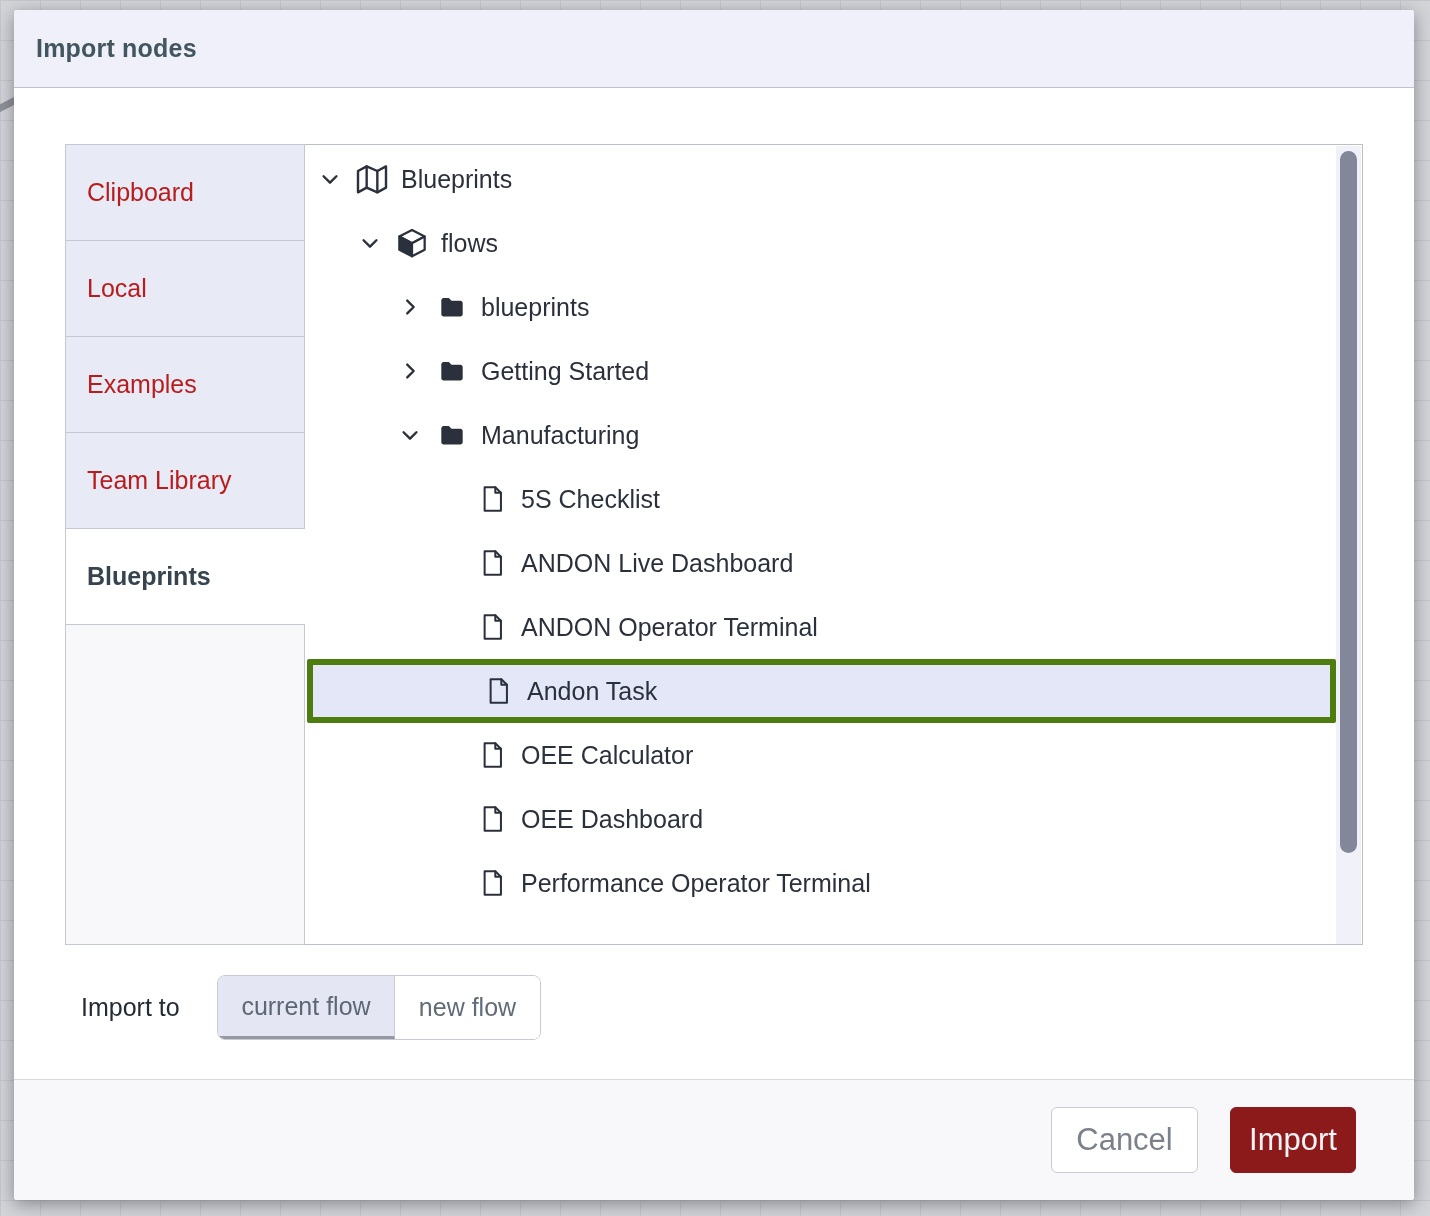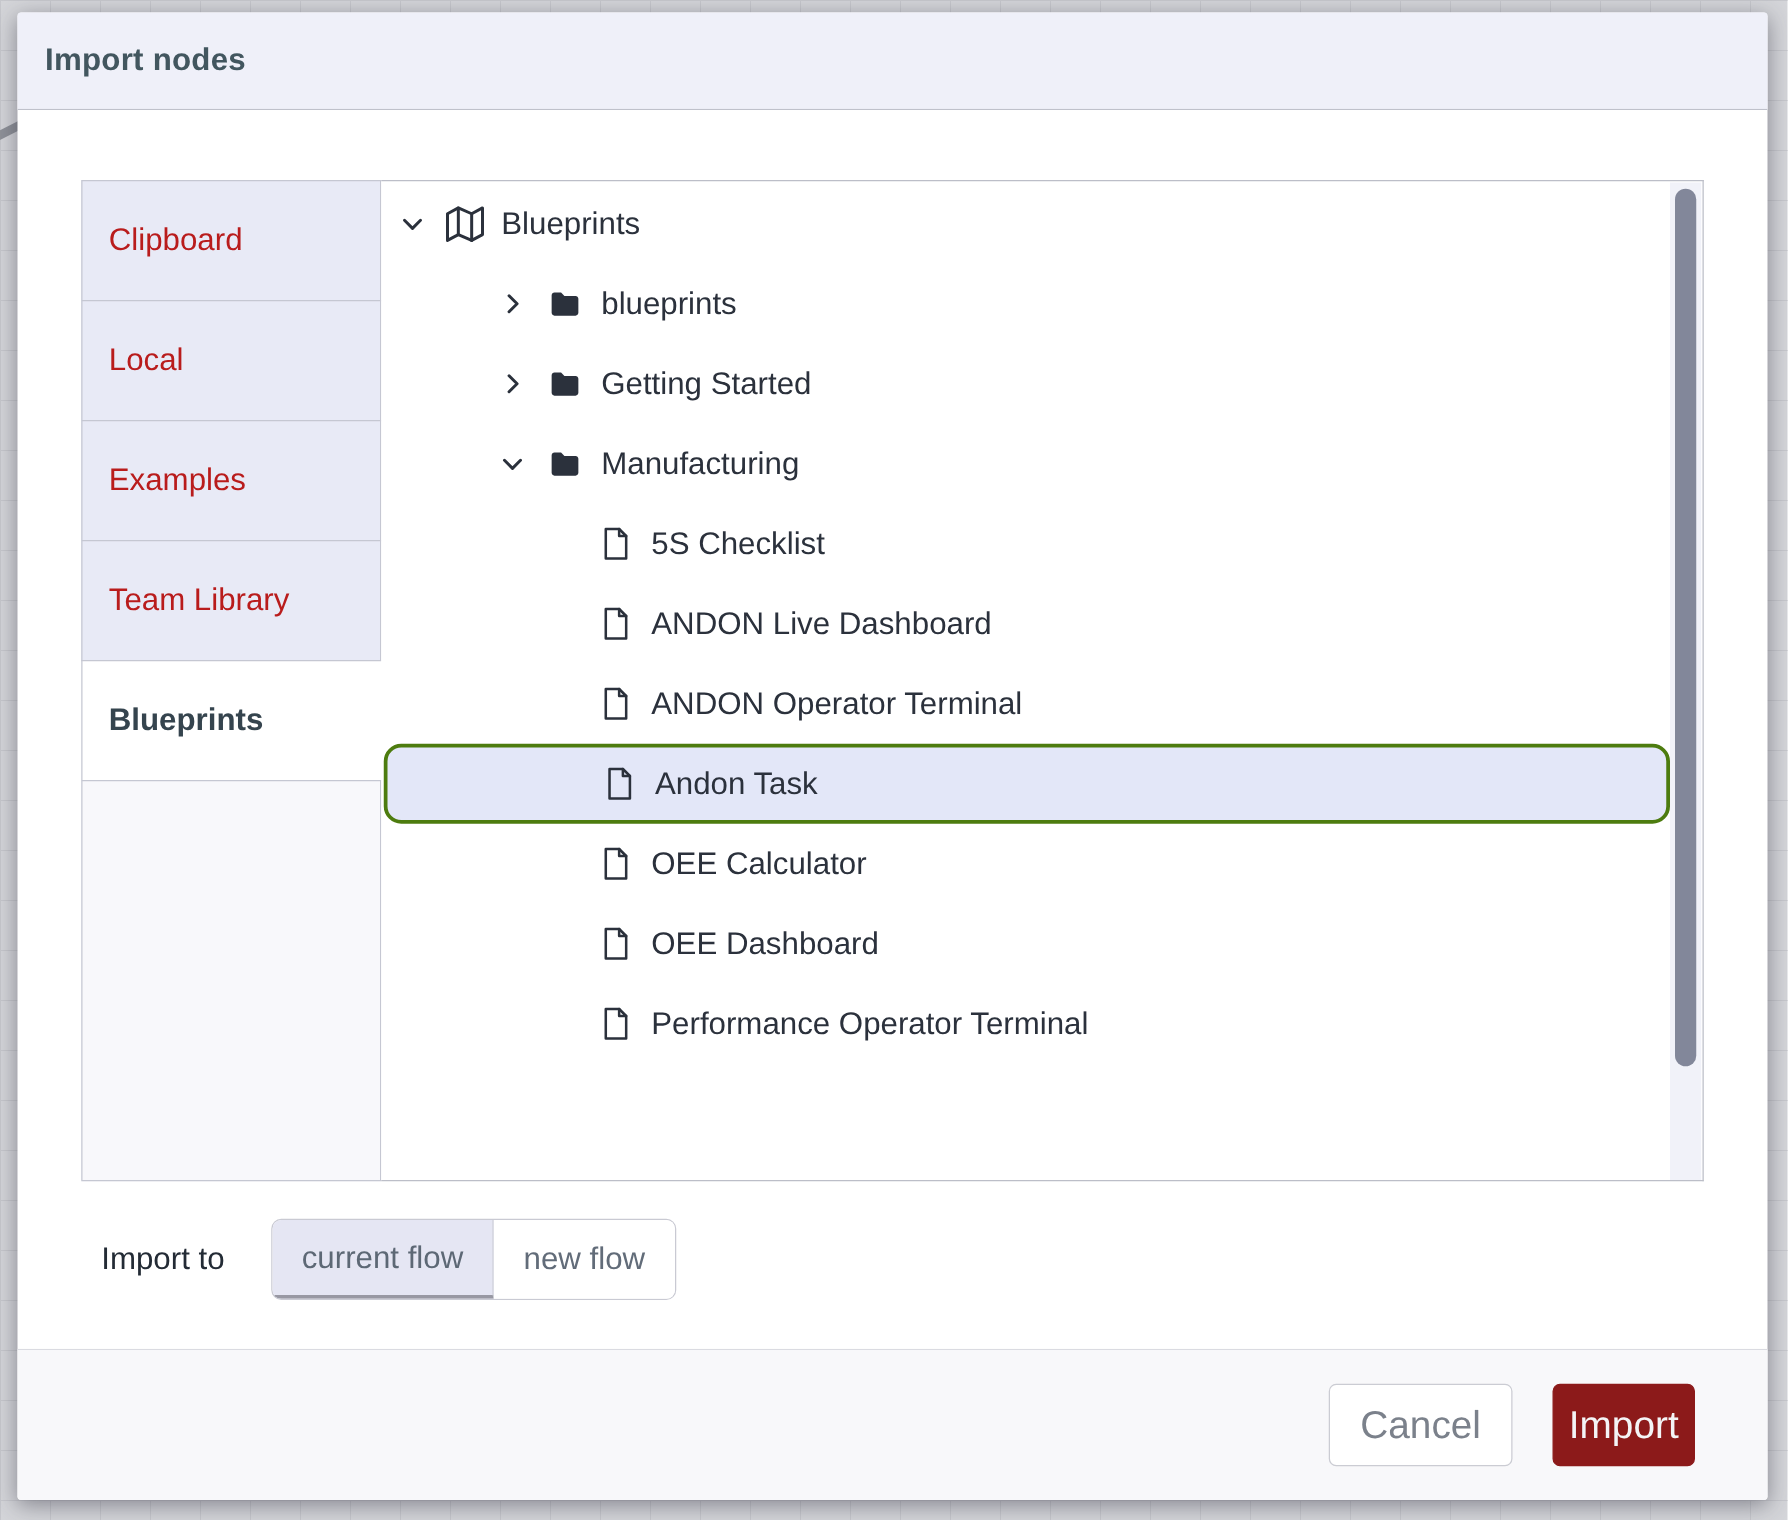--- a/index.html
+++ b/index.html
@@ -49,21 +49,21 @@
     position:absolute;left:291px;top:134px;width:1058px;height:801px;
     box-sizing:border-box;background:#ffffff;
     border-top:1px solid #bcbec8;border-right:1px solid #bcbec8;border-bottom:1px solid #bcbec8;
     overflow:hidden;
   }
   .tree-rows{position:absolute;left:0;top:0;right:26px;padding-top:2px;}
   .tree-row{
     height:64px;box-sizing:border-box;display:flex;align-items:center;cursor:pointer;
   }
   .tree-row.selected{
-    background:#e3e7f8;border:3px solid #4d7c0f;border-radius:14px;margin-left:2px;text-align:center;
+    background:#e3e7f8;border:6px solid #4d7c0f;border-radius:2px;margin-left:2px;text-align:center;
   }
   .tw-chevron{width:26px;margin-right:12px;display:flex;justify-content:center;align-items:center;}
   .tw-icon{width:34px;margin-right:12px;display:flex;justify-content:center;align-items:center;}
   .tw-label{font-size:25px;color:#2b313c;white-space:nowrap;}
   .scroll-track{
     position:absolute;top:1px;right:1px;width:25px;height:799px;background:#f1f2f9;
   }
   .scroll-thumb{
     position:absolute;left:4px;top:5px;width:17px;height:702px;border-radius:9px;background:#82879a;
   }
@@ -89,21 +89,21 @@
   .dialog-footer{
     position:absolute;left:0;right:0;bottom:0;height:121px;box-sizing:border-box;
     background:#f8f8fa;border-top:1px solid #dadbe1;border-radius:0 0 3px 3px;
     display:flex;align-items:center;justify-content:flex-end;gap:32px;padding-right:58px;
   }
   .btn{
     height:66px;box-sizing:border-box;border-radius:6px;font-size:31px;
     display:flex;align-items:center;justify-content:center;cursor:pointer;
   }
   .btn-cancel{width:147px;background:#ffffff;border:1px solid #cbccd3;color:#7b818b;}
-  .btn-import{width:114px;background:#8c1a1a;border:1px solid #8c1a1a;color:#f4f4f6;}
+  .btn-import{width:126px;background:#8c1a1a;border:1px solid #8c1a1a;color:#f4f4f6;}
 </style>
 </head>
 <body>
 
 <div class="canvas-wire"></div>
 
 <div class="dialog">
 
   <div class="dialog-header">
     <span class="dialog-title">Import nodes</span>
@@ -138,20 +138,37 @@
             </svg>
           </span>
           <span class="tw-icon">
             <svg width="34" height="32" viewBox="0 0 24 24" fill="none" stroke="#2b313c" stroke-width="1.8" stroke-linecap="round" stroke-linejoin="round">
               <polygon points="1.5 6 1.5 22 8 18.5 16 22 22.5 18.5 22.5 2.5 16 6 8 2.5 1.5 6"></polygon>
               <line x1="8" y1="2.5" x2="8" y2="18.5"></line>
               <line x1="16" y1="6" x2="16" y2="22"></line>
             </svg>
           </span>
           <span class="tw-label">Blueprints</span>
+        </div>
+        <div class="tree-row" style="padding-left: 52px;">
+          <span class="tw-chevron">
+            <svg width="22" height="22" viewBox="0 0 24 24" fill="none" stroke="#2b313c" stroke-width="2.6" stroke-linecap="round" stroke-linejoin="round">
+              <polyline points="5 9 12 16 19 9"></polyline>
+            </svg>
+          </span>
+          <span class="tw-icon">
+            <svg width="32" height="32" viewBox="0 0 24 24">
+              <g stroke="#2b313c" stroke-width="1.7" stroke-linejoin="round">
+                <path d="M12 2.2 L21.5 7.2 L12 12.2 L2.5 7.2 Z" fill="#ffffff"></path>
+                <path d="M2.5 7.2 L12 12.2 L12 22 L2.5 17 Z" fill="#2b313c"></path>
+                <path d="M21.5 7.2 L12 12.2 L12 22 L21.5 17 Z" fill="#ffffff"></path>
+              </g>
+            </svg>
+          </span>
+          <span class="tw-label">flows</span>
         </div>
         <div class="tree-row" style="padding-left: 92px;">
           <span class="tw-chevron">
             <svg width="22" height="22" viewBox="0 0 24 24" fill="none" stroke="#2b313c" stroke-width="2.6" stroke-linecap="round" stroke-linejoin="round">
               <polyline points="9 5 16 12 9 19"></polyline>
             </svg>
           </span>
           <span class="tw-icon">
             <svg width="30" height="27" viewBox="0 0 24 24" fill="#2b313c">
               <path d="M2.5 5.5 C2.5 4.4 3.4 3.5 4.5 3.5 L9.2 3.5 L11.6 6 L19.5 6 C20.6 6 21.5 6.9 21.5 8 L21.5 18 C21.5 19.1 20.6 20 19.5 20 L4.5 20 C3.4 20 2.5 19.1 2.5 18 Z"></path>

